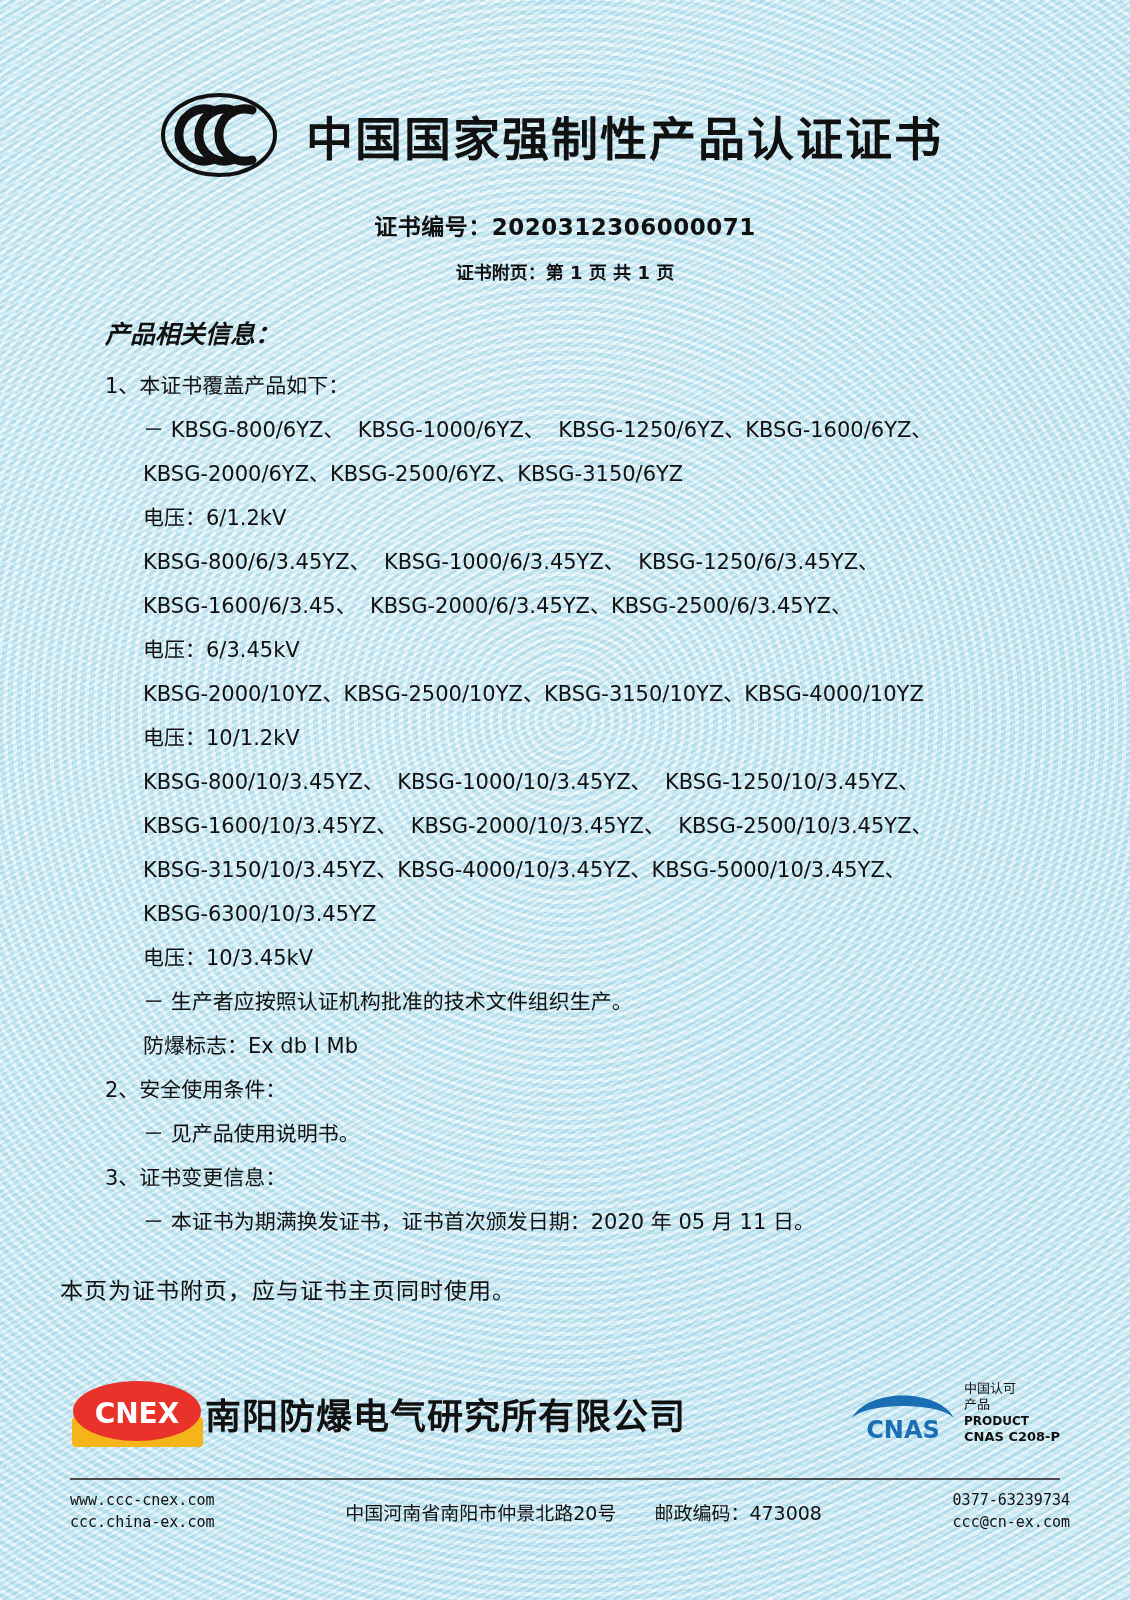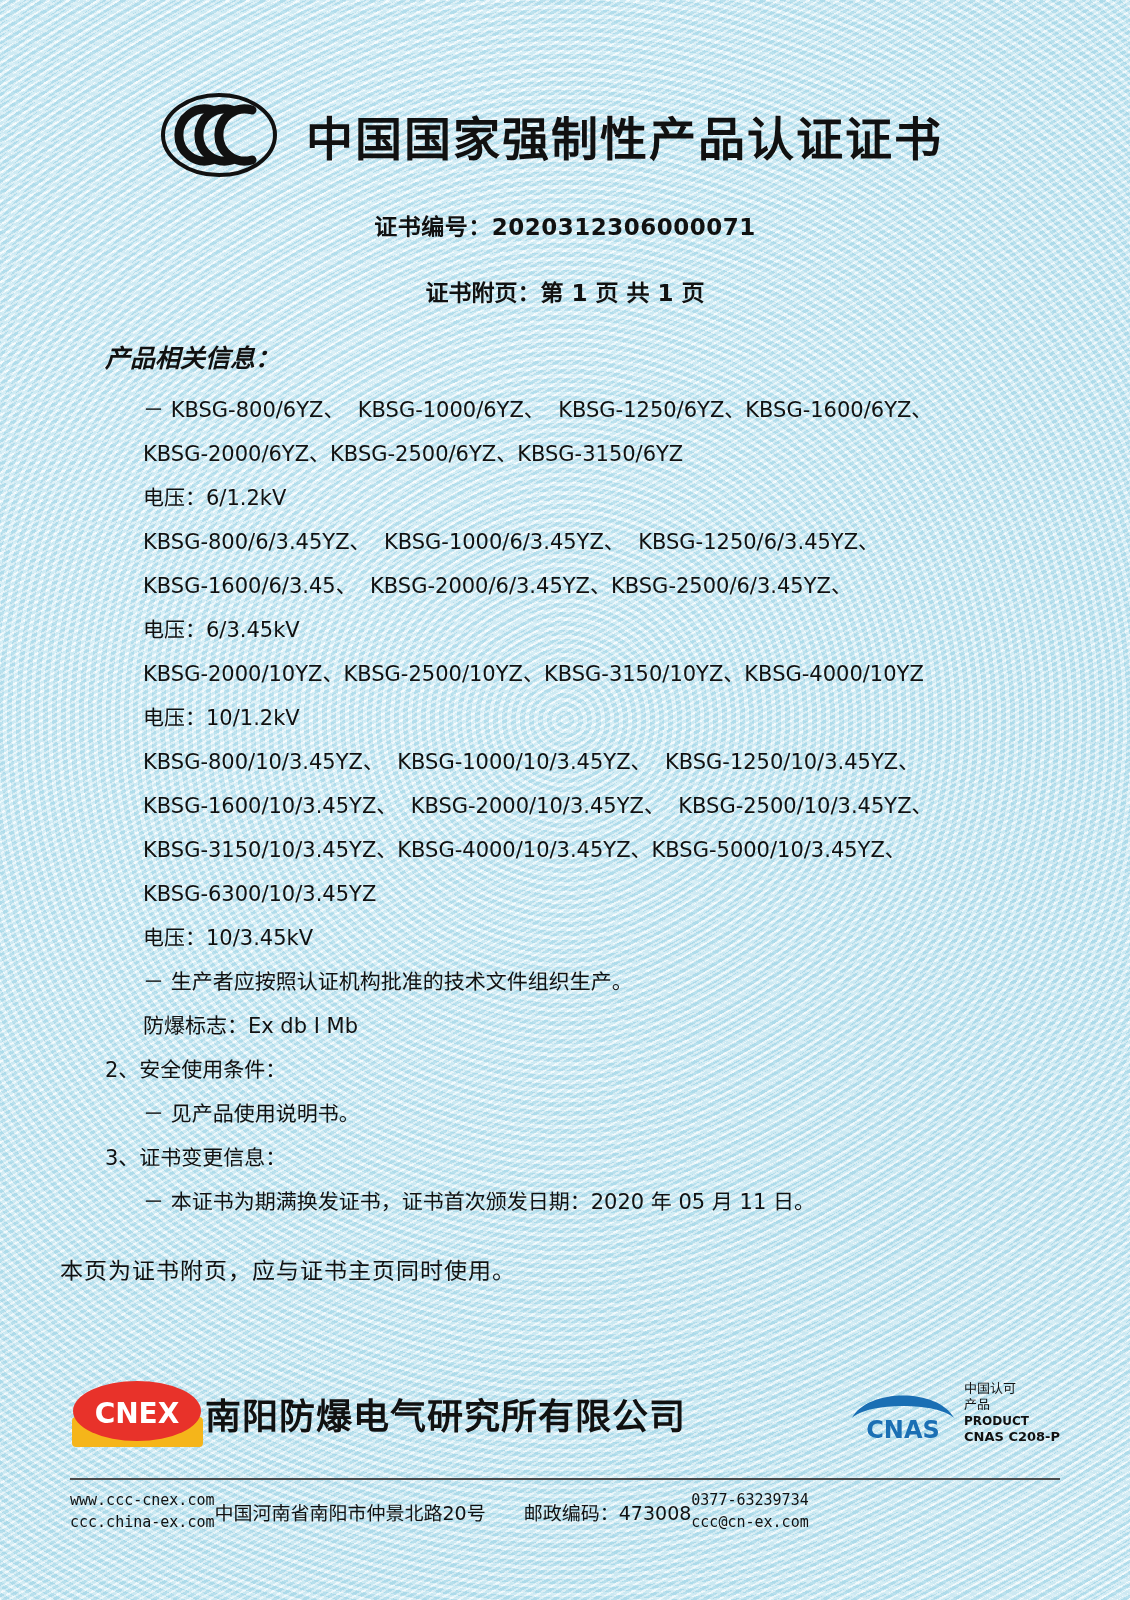--- a/index.html
+++ b/index.html
@@ -82,22 +82,22 @@
     font-family: "DejaVu Sans", sans-serif;
     font-weight: bold;
     color: #111;
   }
   .cert-no {
     margin-top: 30px;
     font-size: 23px;
     letter-spacing: 0.5px;
   }
   .cert-page {
-    margin-top: 32px;
-    font-size: 23px;
+    margin-top: 16px;
+    font-size: 18px;
   }
 
   
   .section-title {
     margin-top: 30px;
     margin-left: 45px;
     font-family: "DejaVu Sans", sans-serif;
     font-size: 25px;
     font-weight: bold;
     font-style: italic;
@@ -179,26 +179,26 @@
     left: 70px;
     right: 70px;
     top: 1478px;
     height: 2px;
     background: #4a4a4a;
     z-index: 3;
   }
   .bottom-bar {
     position: absolute;
     left: 70px;
-    right: 76px;
+    right: 60px;
     top: 1490px;
     z-index: 3;
     display: flex;
     align-items: center;
-    justify-content: flex-start;
+    justify-content: space-between;
     font-family: "DejaVu Sans Mono", monospace;
     color: #111;
   }
   .bb-left, .bb-right {
     font-size: 15px;
     line-height: 1.45;
     white-space: nowrap;
   }
   .bb-right { text-align: right; }
   .bb-center {
@@ -226,20 +226,21 @@
       </div>
       <div class="main-title">中国国家强制性产品认证证书</div>
     </div>
 
     <div class="cert-no">证书编号：2020312306000071</div>
     <div class="cert-page">证书附页：第 1 页  共 1 页</div>
 
     <div class="section-title">产品相关信息：</div>
 
     <div class="body-block">
+      <div class="line indent-1">1、本证书覆盖产品如下：</div>
       <div class="line indent-2">－ KBSG-800/6YZ、  KBSG-1000/6YZ、  KBSG-1250/6YZ、KBSG-1600/6YZ、</div>
       <div class="line indent-3">KBSG-2000/6YZ、KBSG-2500/6YZ、KBSG-3150/6YZ</div>
       <div class="line indent-3">电压：6/1.2kV</div>
       <div class="line indent-3">KBSG-800/6/3.45YZ、  KBSG-1000/6/3.45YZ、  KBSG-1250/6/3.45YZ、</div>
       <div class="line indent-3">KBSG-1600/6/3.45、  KBSG-2000/6/3.45YZ、KBSG-2500/6/3.45YZ、</div>
       <div class="line indent-3">电压：6/3.45kV</div>
       <div class="line indent-3">KBSG-2000/10YZ、KBSG-2500/10YZ、KBSG-3150/10YZ、KBSG-4000/10YZ</div>
       <div class="line indent-3">电压：10/1.2kV</div>
       <div class="line indent-3">KBSG-800/10/3.45YZ、  KBSG-1000/10/3.45YZ、  KBSG-1250/10/3.45YZ、</div>
       <div class="line indent-3">KBSG-1600/10/3.45YZ、  KBSG-2000/10/3.45YZ、  KBSG-2500/10/3.45YZ、</div>

